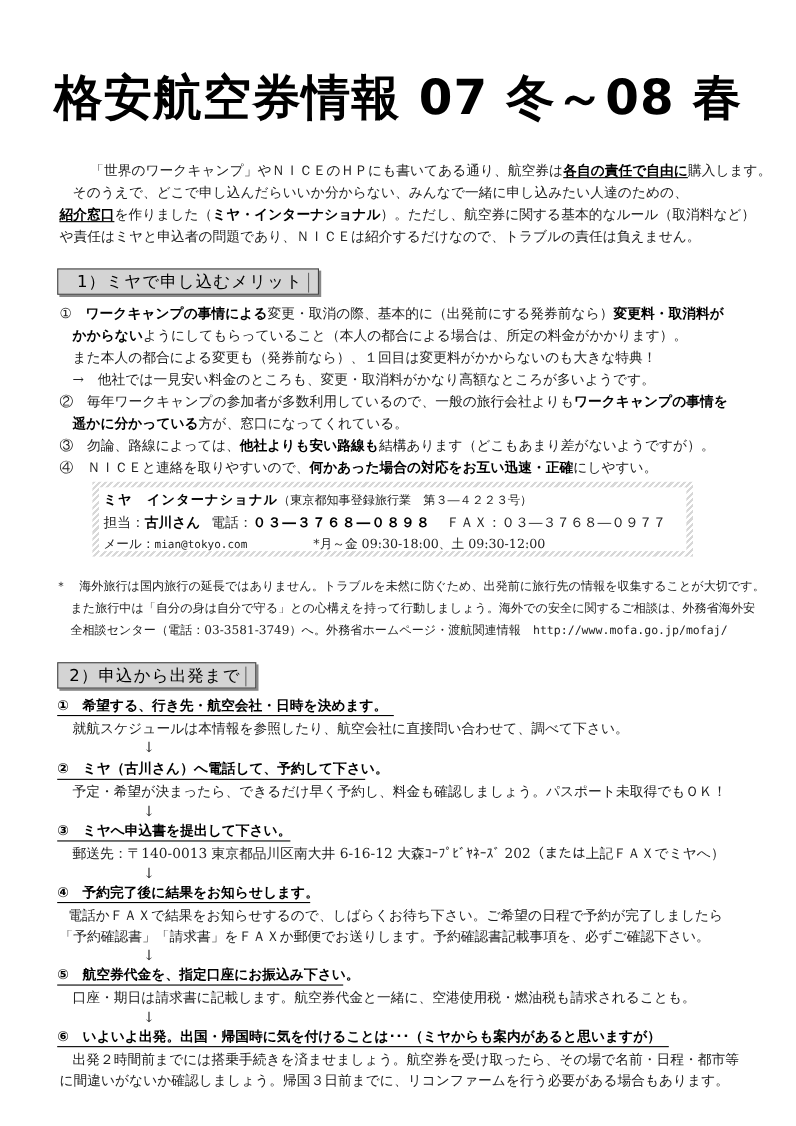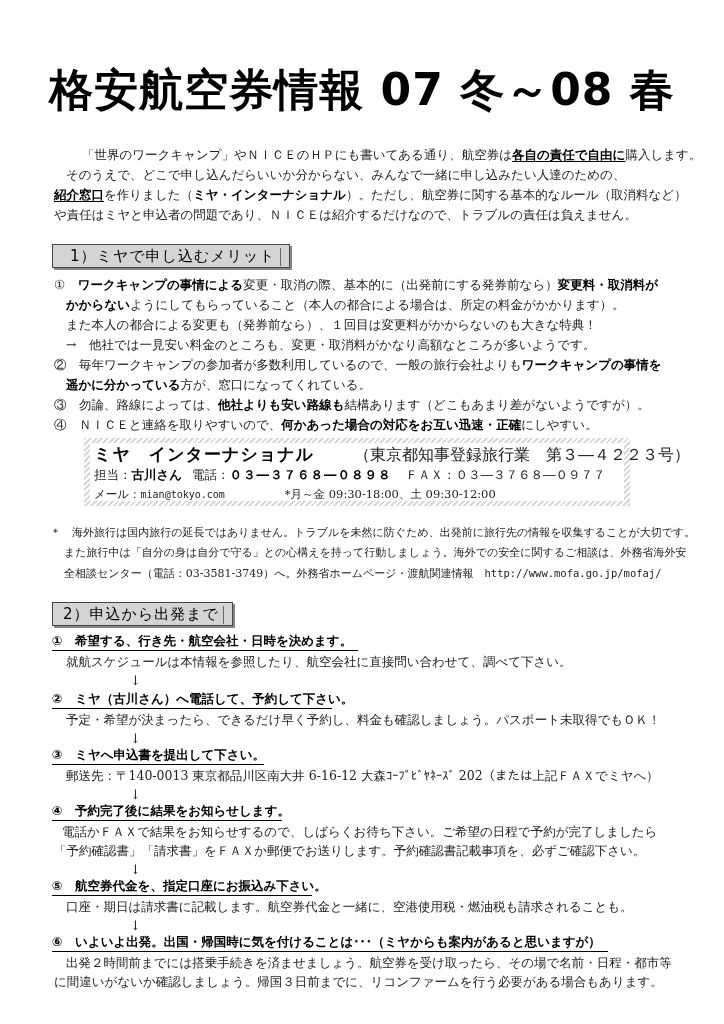--- a/index.html
+++ b/index.html
@@ -77,21 +77,21 @@
 <div class="abs line" style="left:54px; top:394px;">
   <span>③　勿論、路線によっては、</span><span class="g">他社よりも安い路線も</span><span>結構あります（どこもあまり差がないようですが）。</span>
 </div>
 <div class="abs line" style="left:54px; top:414px;">
   <span>④　ＮＩＣＥと連絡を取りやすいので、</span><span class="g">何かあった場合の対応をお互い迅速・正確</span><span>にしやすい。</span>
 </div>
 
 <div class="abs contact">
   <div class="contact-inner">
     <div class="abs line" style="left:4px; top:0px; line-height:22px;">
-      <span class="g" style="font-size:17px; letter-spacing:1px;">ミヤ　インターナショナル</span><span style="font-size:16px;margin-left:40px;">（東京都知事登録旅行業　第３―４２２３号）</span>
+      <span class="g" style="font-size:12px; letter-spacing:1px;">ミヤ　インターナショナル</span><span style="font-size:11px;">（東京都知事登録旅行業　第３―４２２３号）</span>
     </div>
     <div class="abs line" style="left:4px; top:21px;">
       <span>担当：</span><span class="g">古川さん</span><span style="margin-left:10px;">電話：</span><span class="g" style="letter-spacing:1px;">０３―３７６８―０８９８</span><span style="margin-left:14px;">ＦＡＸ：</span><span>０３―３７６８―０９７７</span>
     </div>
     <div class="abs line" style="left:4px; top:40px; font-size:11.5px;">
       <span>メール：</span><span class="mono">mian@tokyo.com</span><span style="margin-left:60px;">*月～金 09:30-18:00、土 09:30-12:00</span>
     </div>
   </div>
 </div>
 

